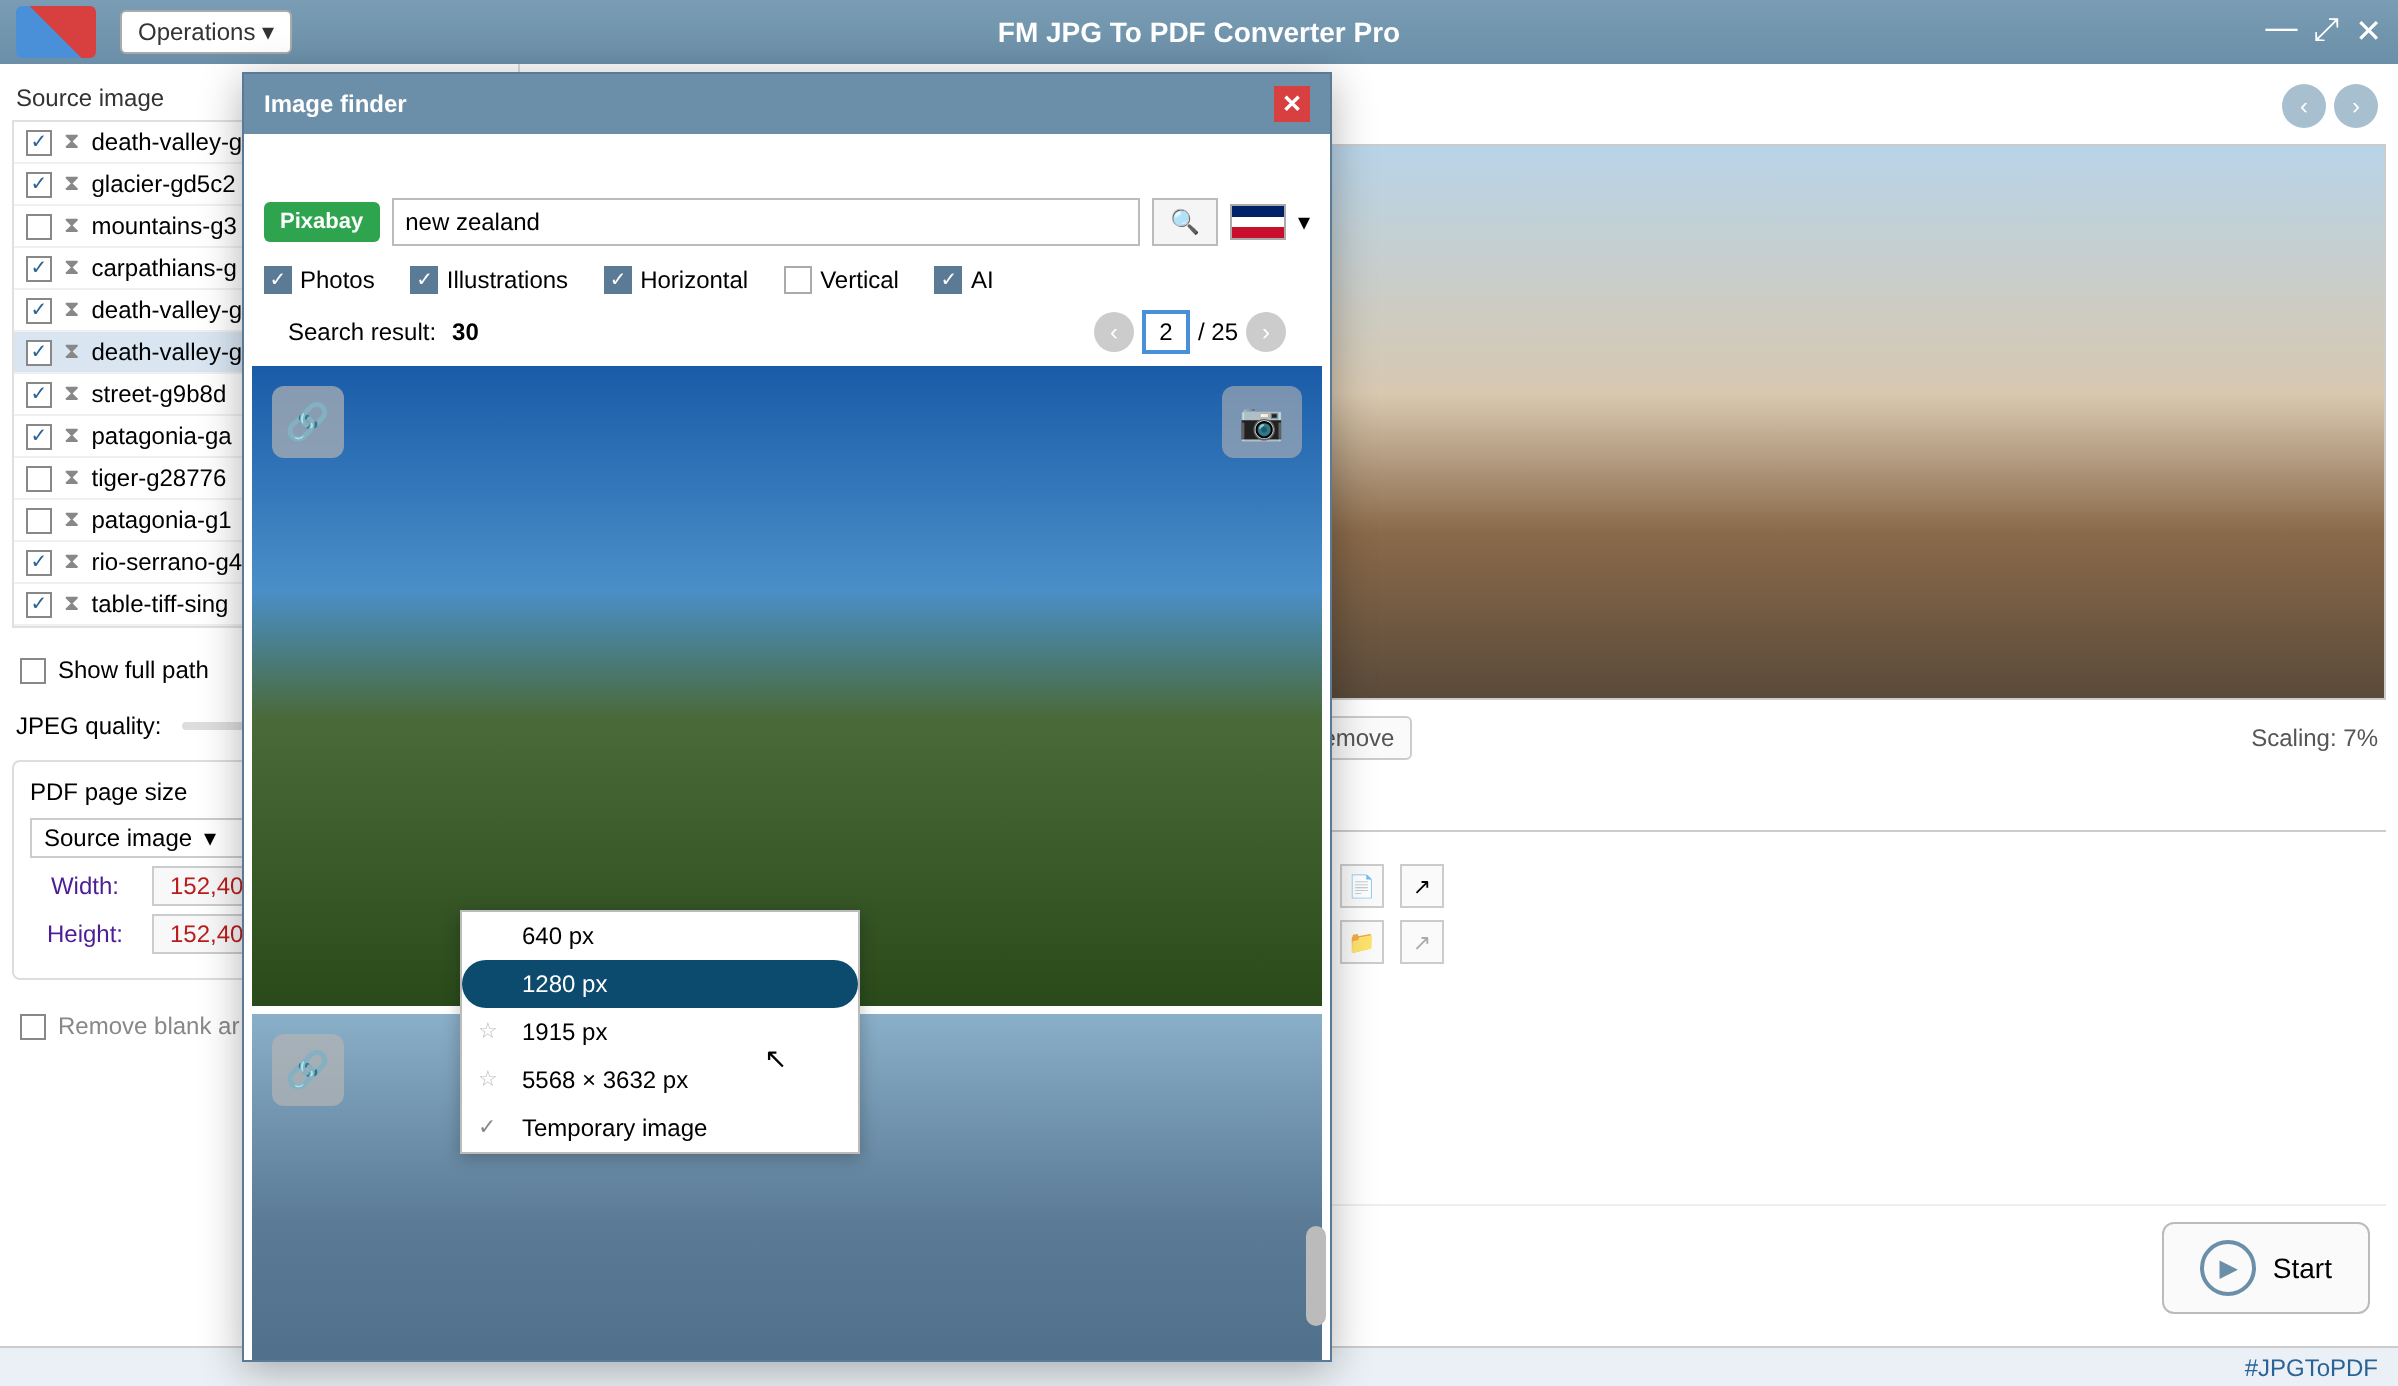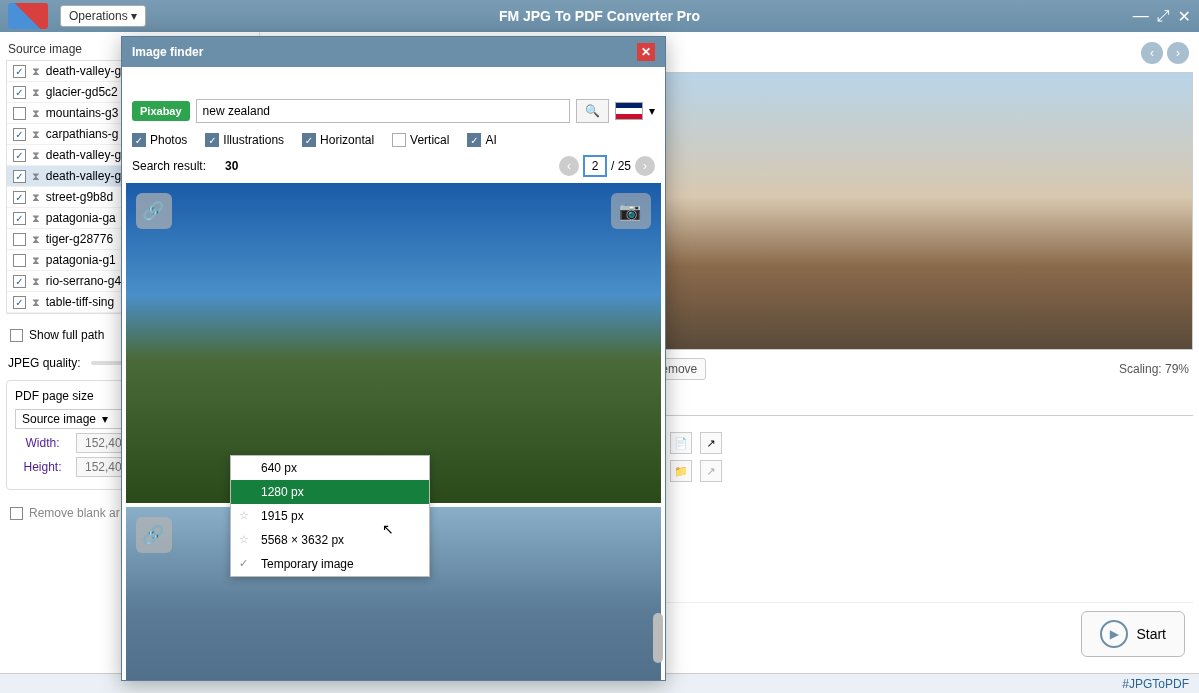--- a/index.html
+++ b/index.html
@@ -29,21 +29,21 @@
 .hourglass { color: #888; font-size: 11px; }
 
 .show-full { display: flex; align-items: center; gap: 6px; padding: 8px 4px; margin-top: 6px; }
 .quality-row { display: flex; align-items: center; gap: 10px; padding: 6px 2px; }
 .slider { flex: 1; height: 4px; background: #ddd; border-radius: 2px; position: relative; }
 .slider::after { content: ''; position: absolute; right: 4px; top: -4px; width: 12px; height: 12px; background: #7a9cb5; border-radius: 50%; }
 
 .pagesize-box { border: 1px solid #ddd; border-radius: 4px; padding: 8px; margin-top: 4px; }
 .ps-row { display: flex; align-items: center; gap: 6px; margin: 4px 0; }
 .ps-label { width: 55px; text-align: center; color: #4c1d95; }
-.ps-input { width: 60px; padding: 2px 8px; border: 1px solid #ccc; background: #f8f8f8; color: #737373; }
+.ps-input { width: 60px; padding: 2px 8px; border: 1px solid #ccc; background: #f8f8f8; color: #b91c1c; }
 .select { padding: 2px 6px; border: 1px solid #ccc; background: #fff; display: flex; align-items: center; gap: 6px; }
 
 .remove-blank { display: flex; align-items: center; gap: 6px; padding: 8px 4px; margin-top: 8px; color: #888; }
 
 
 .preview-header { display: flex; align-items: center; gap: 8px; padding: 4px; }
 .nav-arrows { margin-left: auto; display: flex; gap: 4px; }
 .nav-btn { width: 22px; height: 22px; border-radius: 50%; background: #a8bfd0; color: #fff; display: flex; align-items: center; justify-content: center; cursor: pointer; }
 .preview-img { height: 278px; background: linear-gradient(to bottom, #b8d4e8 0%, #d8c8b0 45%, #8a6a4a 70%, #5a4a3a 100%); margin: 4px 0; border: 1px solid #ccc; position: relative; }
 .preview-info { display: flex; align-items: center; gap: 10px; padding: 4px; font-size: 11px; color: #555; }
@@ -78,34 +78,34 @@
 .pixabay-badge { background: #2ea44f; color: #fff; padding: 4px 8px; border-radius: 3px; font-size: 11px; font-weight: bold; }
 .search-input { flex: 1; padding: 4px 6px; border: 1px solid #bbb; }
 .search-btn { padding: 4px 8px; border: 1px solid #bbb; background: #f5f5f5; cursor: pointer; }
 .flag { width: 28px; height: 18px; background: linear-gradient(#012169 33%, #fff 33% 66%, #c8102e 66%); border: 1px solid #aaa; }
 
 .filter-row { display: flex; gap: 18px; padding: 2px 10px; align-items: center; }
 .filter-item { display: flex; align-items: center; gap: 4px; }
 .fchk { width: 14px; height: 14px; background: #5a7a95; color: #fff; display: flex; align-items: center; justify-content: center; font-size: 10px; }
 .fchk.off { background: #fff; border: 1px solid #aaa; }
 
-.result-row { display: flex; align-items: center; padding: 6px 10px; gap: 19px; }
+.result-row { display: flex; align-items: center; padding: 6px 22px; gap: 8px; }
 .result-row .pager { margin-left: auto; display: flex; align-items: center; gap: 4px; }
 .page-input { width: 24px; padding: 2px; border: 2px solid #4a90d9; text-align: center; }
 
 .results { flex: 1; overflow: auto; padding: 0 4px; position: relative; }
 .thumb { width: 100%; height: 320px; background: linear-gradient(to bottom, #1a5ba8 0%, #4a8fc8 35%, #4a6a3a 55%, #2a4a1a 100%); position: relative; margin-bottom: 4px; }
 .thumb2 { width: 100%; height: 210px; background: linear-gradient(to bottom, #8aafc8 0%, #5a7a95 50%, #4a6a85 100%); position: relative; }
 .link-badge { position: absolute; top: 10px; left: 10px; width: 36px; height: 36px; background: rgba(180,180,180,0.7); border-radius: 6px; display: flex; align-items: center; justify-content: center; color: #fff; font-size: 18px; }
 .cam-badge { position: absolute; top: 10px; right: 10px; width: 40px; height: 36px; background: rgba(180,180,180,0.6); border-radius: 6px; display: flex; align-items: center; justify-content: center; color: #fff; font-size: 18px; }
 
 .context-menu { position: absolute; left: 230px; top: 455px; width: 200px; background: #fff; border: 1px solid #bbb; box-shadow: 0 2px 8px rgba(0,0,0,0.25); z-index: 100; }
 .ctx-header { padding: 6px 10px; color: #888; border-bottom: 1px solid #eee; }
 .ctx-item { padding: 5px 10px 5px 30px; cursor: pointer; position: relative; }
-.ctx-item:hover, .ctx-item.hl { background: #15803d; color: #fff; }
+.ctx-item:hover, .ctx-item.hl { background: #0c4a6e; color: #fff; border-radius: 12px; }
 .ctx-star { position: absolute; left: 8px; color: #bbb; font-size: 11px; }
 .ctx-check { position: absolute; left: 8px; color: #888; font-size: 11px; }
 
 .scroll-thumb { position: absolute; right: 2px; top: 430px; width: 10px; height: 50px; background: #bbb; border-radius: 5px; }
 .cursor { position: absolute; left: 382px; top: 521px; font-size: 14px; z-index: 200; pointer-events: none; }
 </style>
 </head>
 <body>
 
 <div class="topbar">
@@ -237,21 +237,21 @@
           <span>View</span>
         </div>
       <div class="tool-btn">
           <span style="color:#4a90d9">⧉</span>
           <span>Copy</span>
         </div>
       <div class="tool-btn">
           <span style="color:#d84040">✖</span>
           <span>Remove</span>
         </div>
-      <span style="margin-left:auto">Scaling: 79%</span>
+      <span style="margin-left:auto">Scaling: 7%</span>
     </div>
 
     <div class="tabs">
       <div class="tab">etadata</div>
       <div class="tab">Special settings</div>
       <div class="tab active">Output file profile</div>
     </div>
 
     <div class="profile-area">
       <div class="prof-row">

